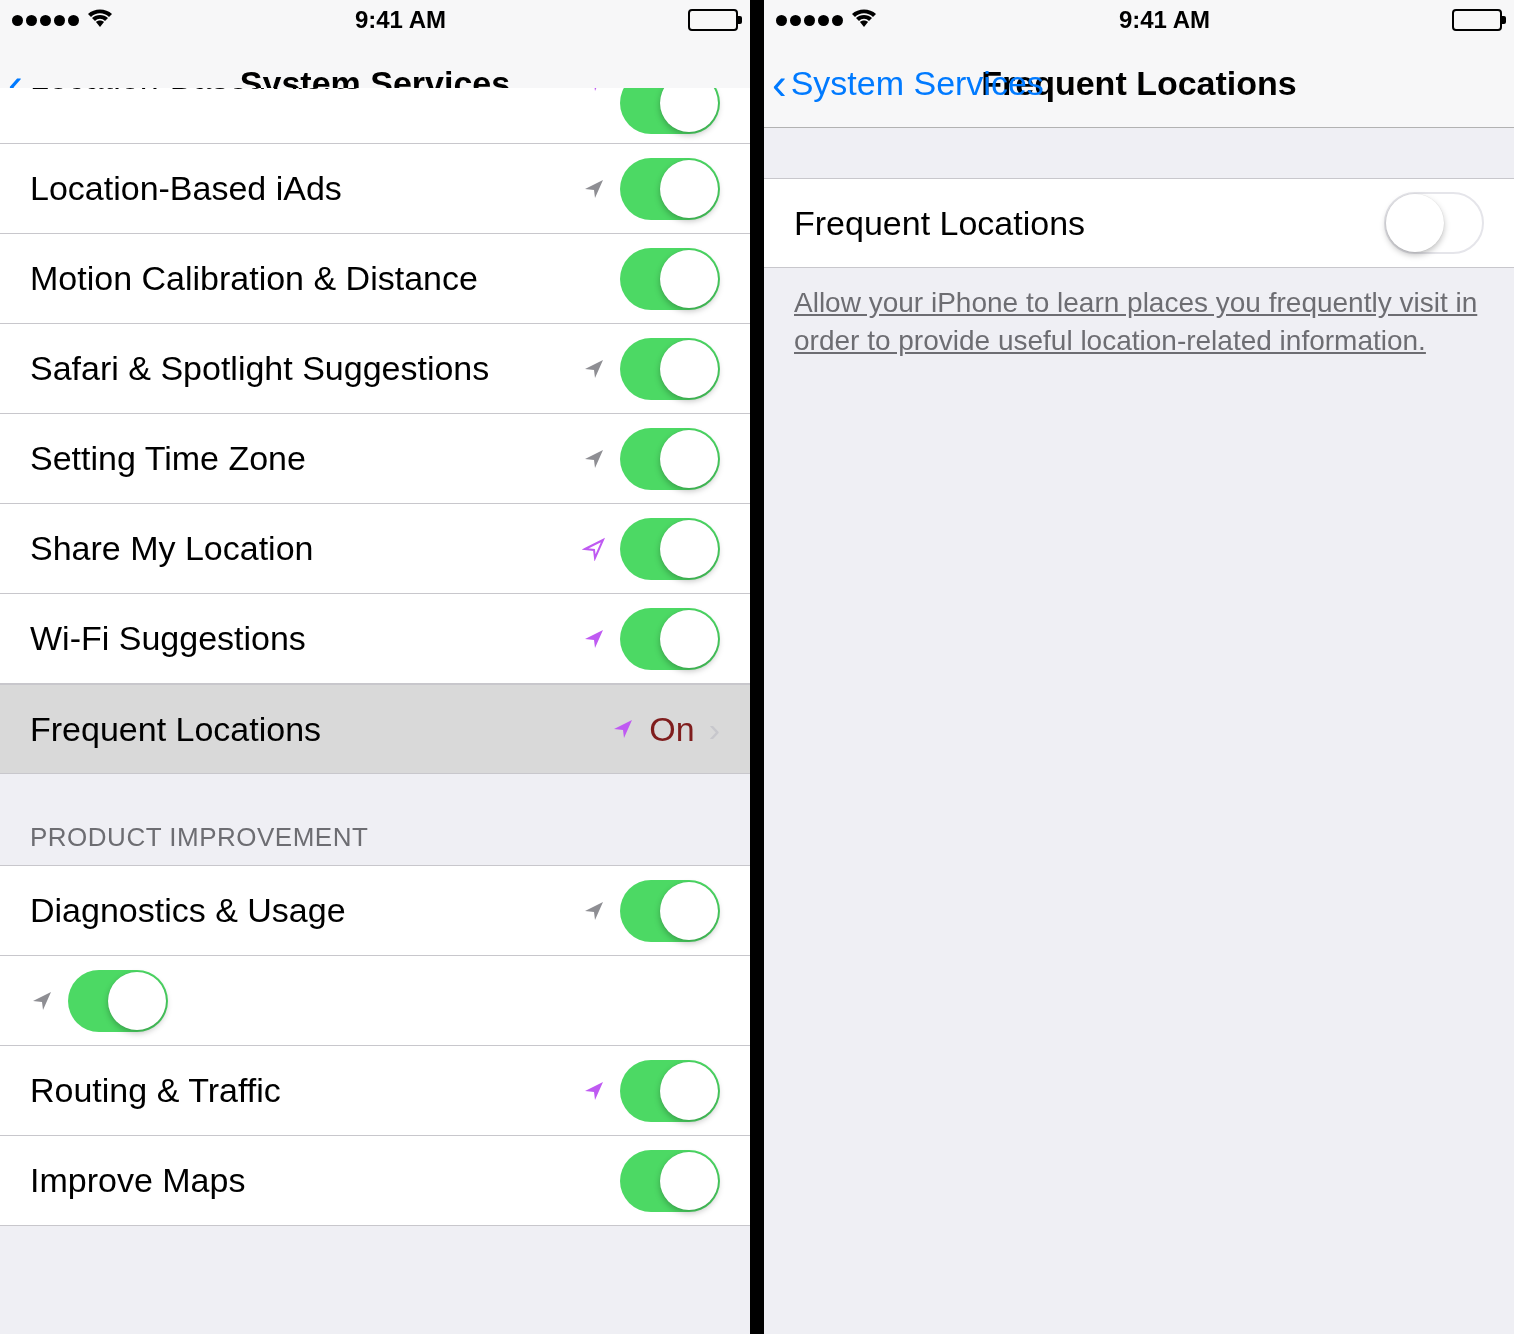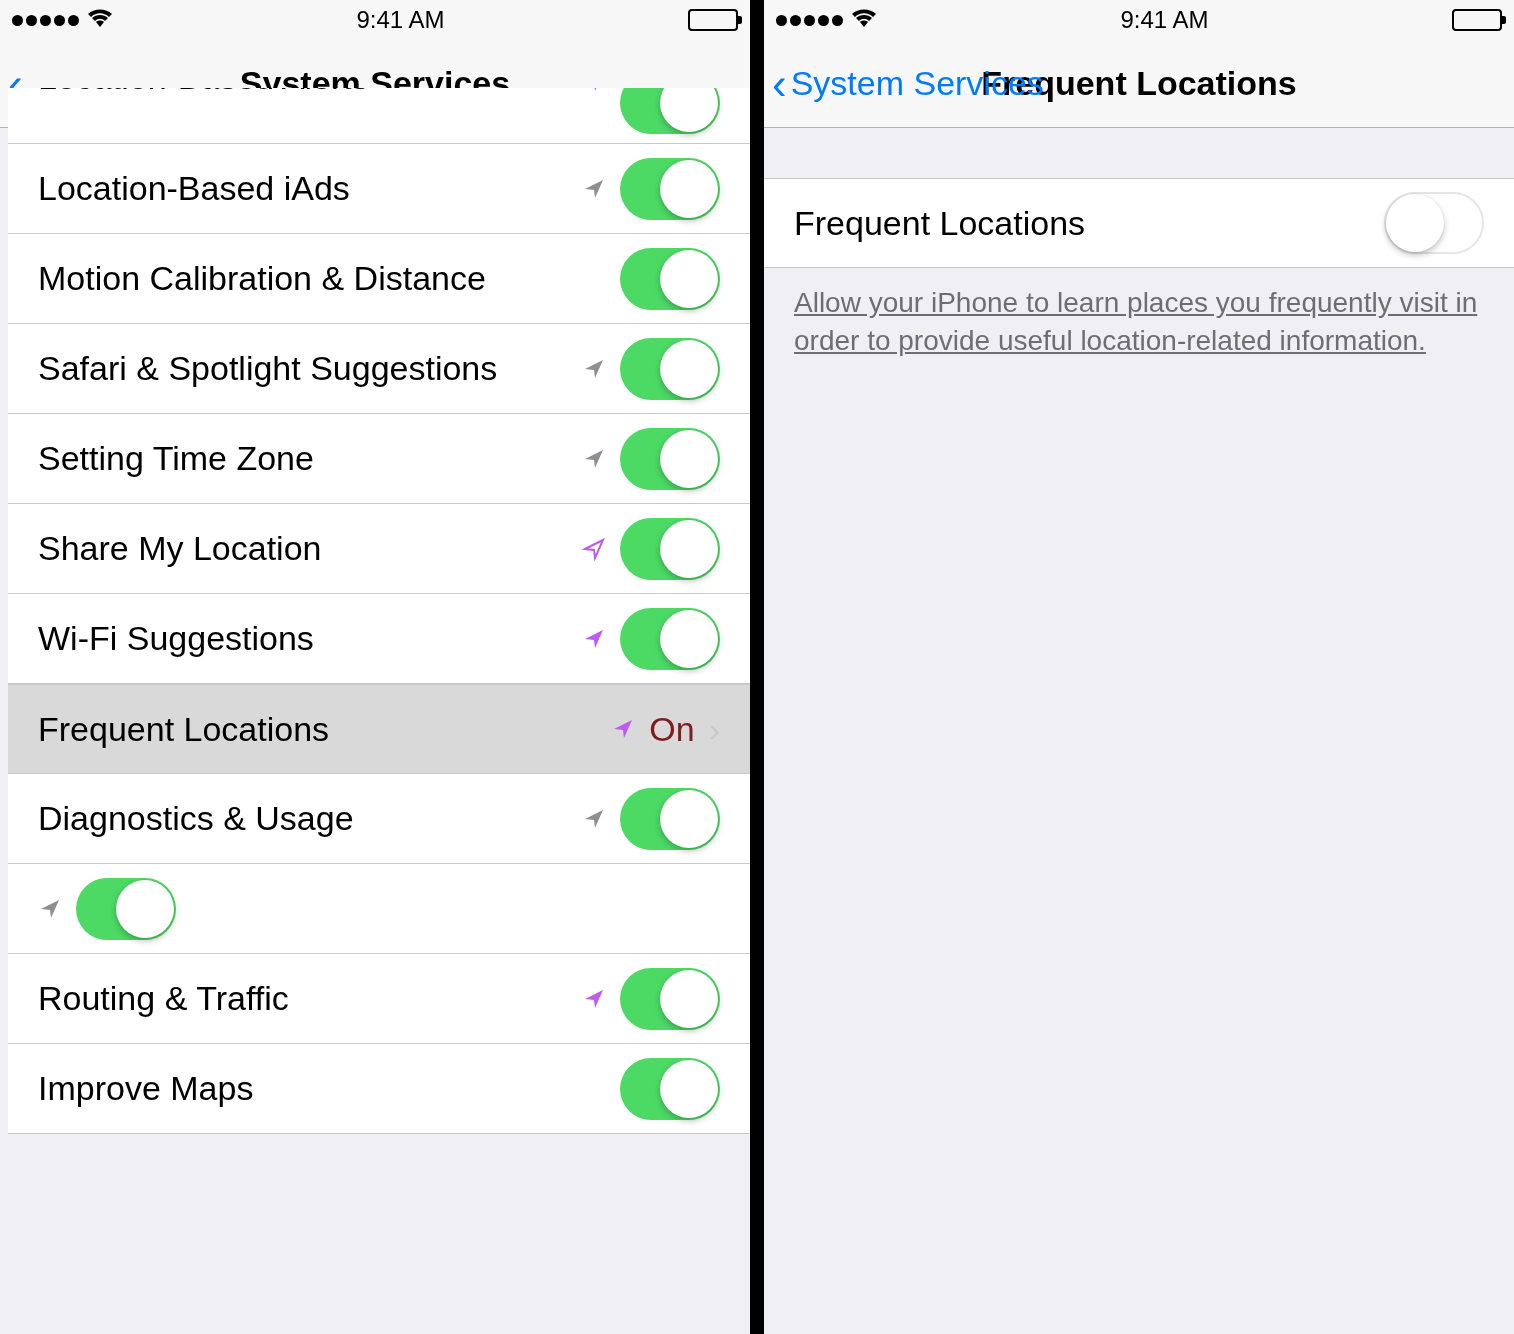--- a/index.html
+++ b/index.html
@@ -25,21 +25,21 @@
     height: 1334px;
   }
   
   .status-bar {
     height: 40px;
     display: flex;
     align-items: center;
     justify-content: space-between;
     padding: 0 12px;
     font-size: 24px;
-    font-weight: 400;
+    font-weight: 700;
     color: #000;
     background: #f7f7f8;
   }
   .status-left, .status-right { display:flex; align-items:center; gap:8px; }
   .dots { display:flex; gap:3px; }
   .dot { width:11px; height:11px; border-radius:50%; background:#000; }
   .wifi { font-size:26px; }
   .battery {
     width: 50px; height: 22px; border: 2px solid #000; border-radius: 4px; position: relative;
   }
@@ -117,21 +117,20 @@
   .footer-text {
     padding:16px 30px;
     font-size:28px;
     color:#6d6d72;
     line-height:1.35;
     text-decoration:underline;
   }
   .spacer-top { height:50px; }
   .offset-container {
     margin-top:-40px; 
-    padding-left:8px;
   }
   .row-link-chevron {
     color:#c7c7cc; font-size:34px; font-weight:300; margin-left:6px;
   }
   .row.partial-top {
     height:56px; align-items:flex-start; padding-top:0; overflow:hidden;
   }
   .row.partial-top .label { margin-top:-30px; }
   .row.partial-top .arrow-icon { margin-top:-18px; }
   .row.partial-top .toggle { margin-top:-16px; }
@@ -246,20 +245,21 @@
       <div class="row selected" style="border-bottom:1px solid #c8c7cc;border-top:1px solid #c8c7cc;">
     <span class="label">Frequent Locations</span>
     <span class="arrow-icon">
     <svg viewBox="0 0 24 24">
             <path d="M3 12 L21 3 L13 21 L12 13 Z" fill="#bf5af2" stroke="none" stroke-width="2"></path>
           </svg>
   </span>
     <span class="status">On</span>
     <span class="row-link-chevron">›</span>
   </div>
+      <div class="section-header">Product Improvement</div>
       <div class="row">
       <span class="label">Diagnostics &amp; Usage</span>
       <span class="arrow-icon">
     <svg viewBox="0 0 24 24">
             <path d="M3 12 L21 3 L13 21 L12 13 Z" fill="#8e8e93" stroke="none" stroke-width="2"></path>
           </svg>
   </span>
       <span class="toggle on">
           <span class="knob"></span>
         </span>

